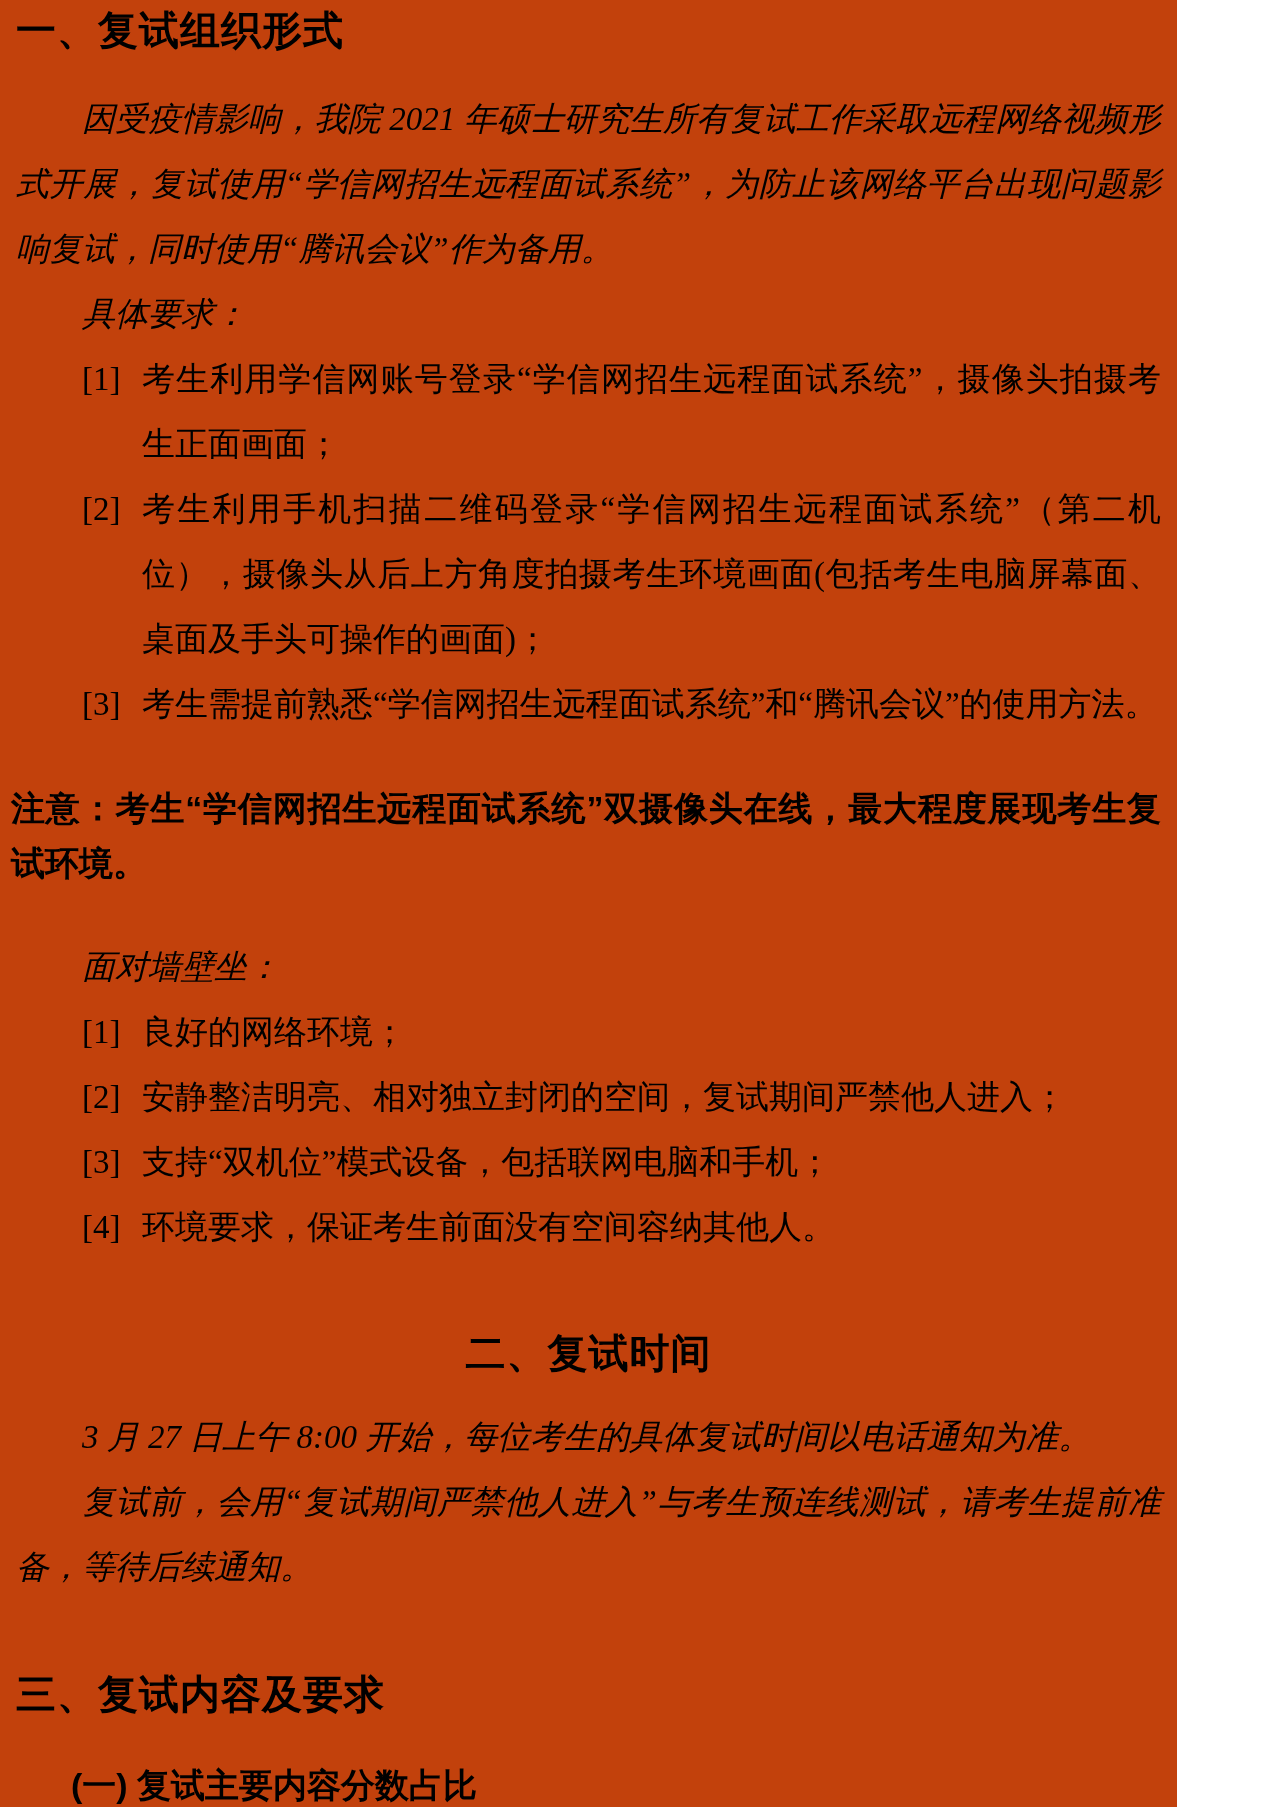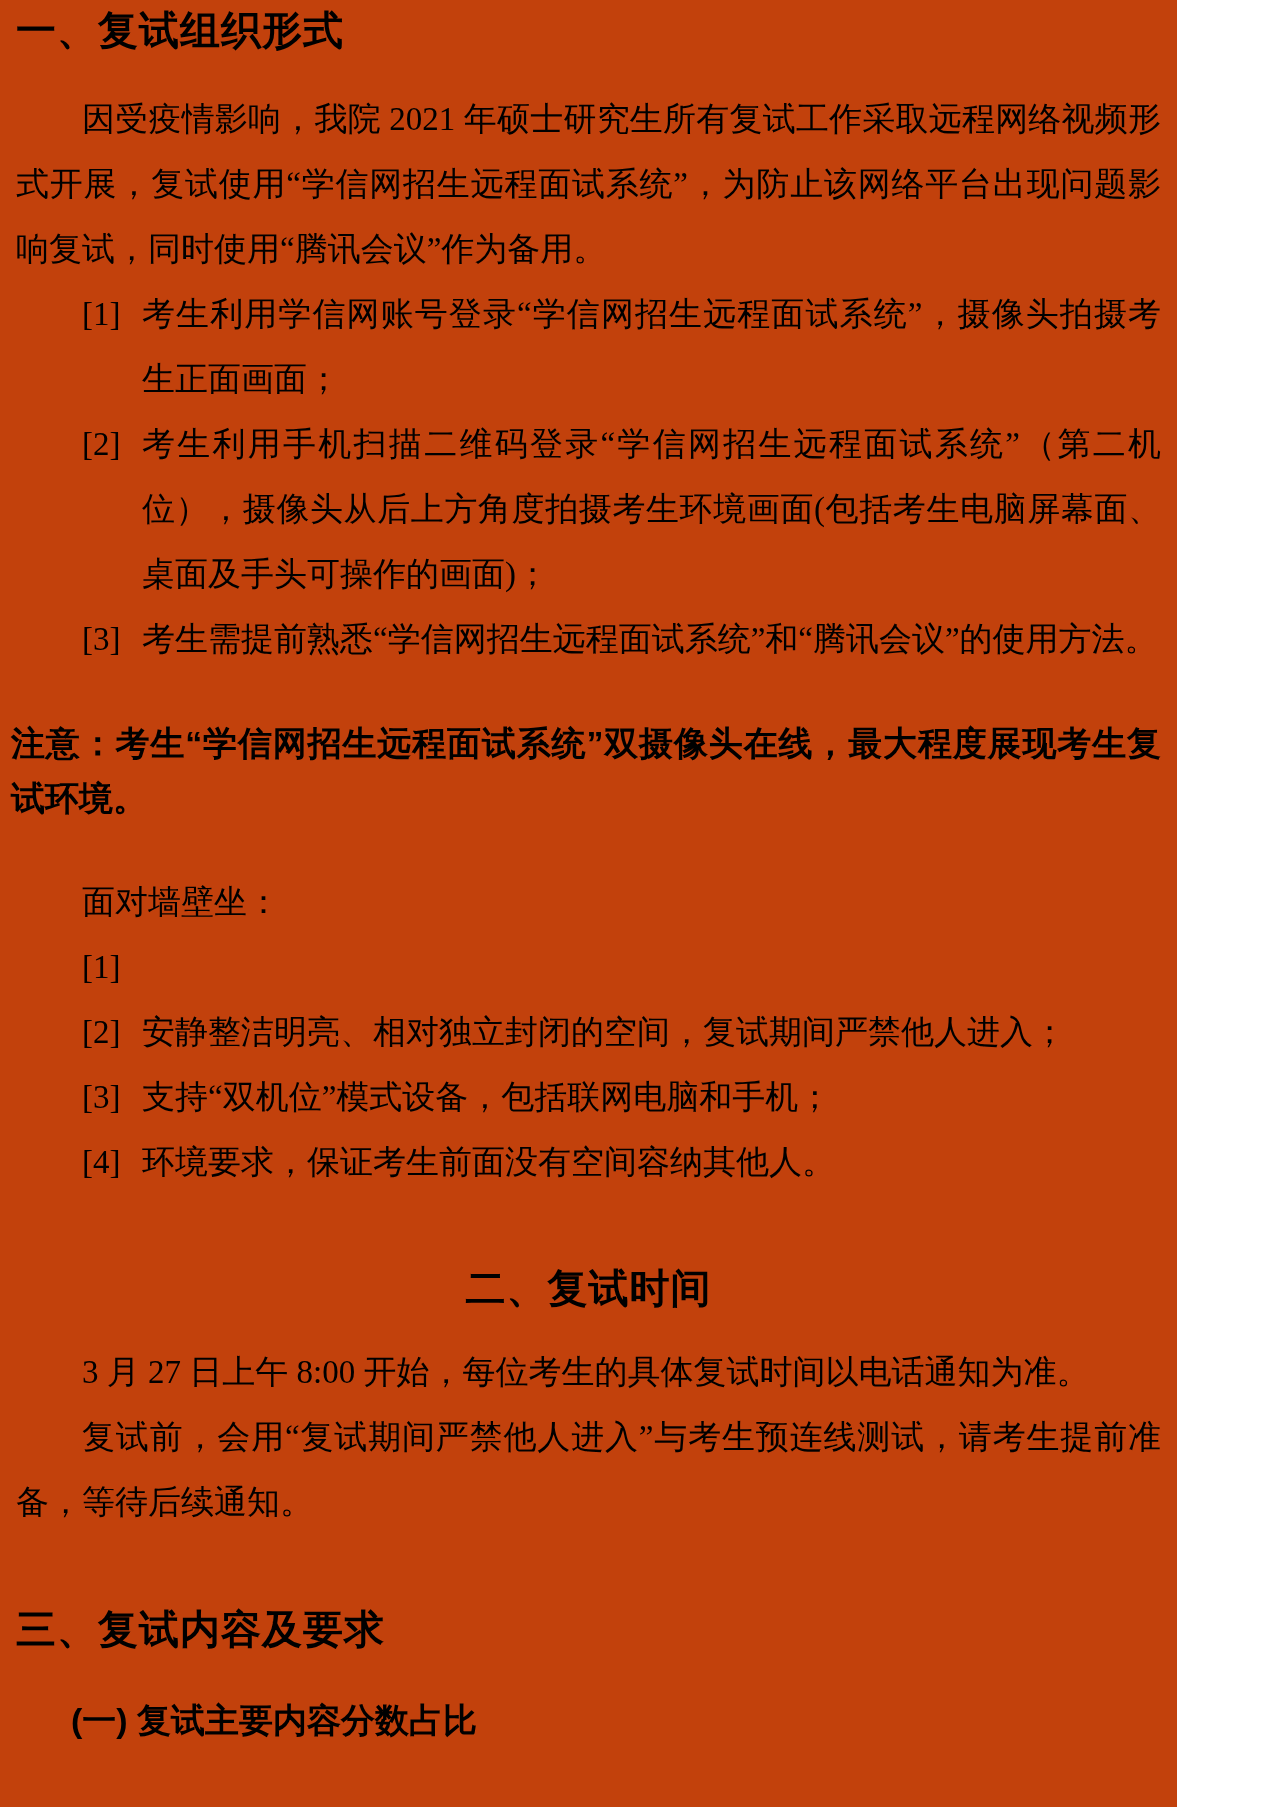--- a/index.html
+++ b/index.html
@@ -29,20 +29,21 @@
   .h1-first { margin-top: 7px; }
   .h1-second { margin-top: 70px; text-align: center; }
   .h1-third { margin-top: 71px; }
   
   .body-text {
     font-family: "Liberation Serif", "DejaVu Serif", serif;
     font-size: 33px;
     line-height: 65px;
     text-align: justify;
     margin: 0;
+    font-style: italic;
   }
   .intro { text-indent: 66px; margin-top: 34px; }
   .plain-indent { padding-left: 66px; }
   .para-indent { text-indent: 66px; }
   .p-first { margin-top: 29px; }
   
   .li-row {
     display: flex;
     align-items: flex-start;
     margin: 0;
@@ -81,40 +82,42 @@
 </style>
 </head>
 <body>
 
 <div class="page">
 
   <h1 class="h-major h1-first">一、复试组织形式</h1>
 
   <p class="body-text intro">因受疫情影响，我院 2021 年硕士研究生所有复试工作采取远程网络视频形式开展，复试使用“学信网招生远程面试系统”，为防止该网络平台出现问题影响复试，同时使用“腾讯会议”作为备用。</p>
 
+  <p class="body-text plain-indent">具体要求：</p>
 
   <div class="li-row">
     <span class="li-num">[1]</span>
     <span class="li-text">考生利用学信网账号登录“学信网招生远程面试系统”，摄像头拍摄考生正面画面；</span>
   </div>
   <div class="li-row">
     <span class="li-num">[2]</span>
     <span class="li-text">考生利用手机扫描二维码登录“学信网招生远程面试系统”（第二机位），摄像头从后上方角度拍摄考生环境画面(包括考生电脑屏幕面、桌面及手头可操作的画面)；</span>
   </div>
   <div class="li-row">
     <span class="li-num">[3]</span>
     <span class="li-text">考生需提前熟悉“学信网招生远程面试系统”和“腾讯会议”的使用方法。</span>
   </div>
 
   <p class="notice">注意：考生“学信网招生远程面试系统”双摄像头在线，最大程度展现考生复试环境。</p>
 
   <p class="body-text plain-indent env-label">面对墙壁坐：</p>
 
   <div class="li-row">
     <span class="li-num">[1]</span>
+    <span class="li-text">良好的网络环境；</span>
   </div>
   <div class="li-row">
     <span class="li-num">[2]</span>
     <span class="li-text">安静整洁明亮、相对独立封闭的空间，复试期间严禁他人进入；</span>
   </div>
   <div class="li-row">
     <span class="li-num">[3]</span>
     <span class="li-text">支持“双机位”模式设备，包括联网电脑和手机；</span>
   </div>
   <div class="li-row">

